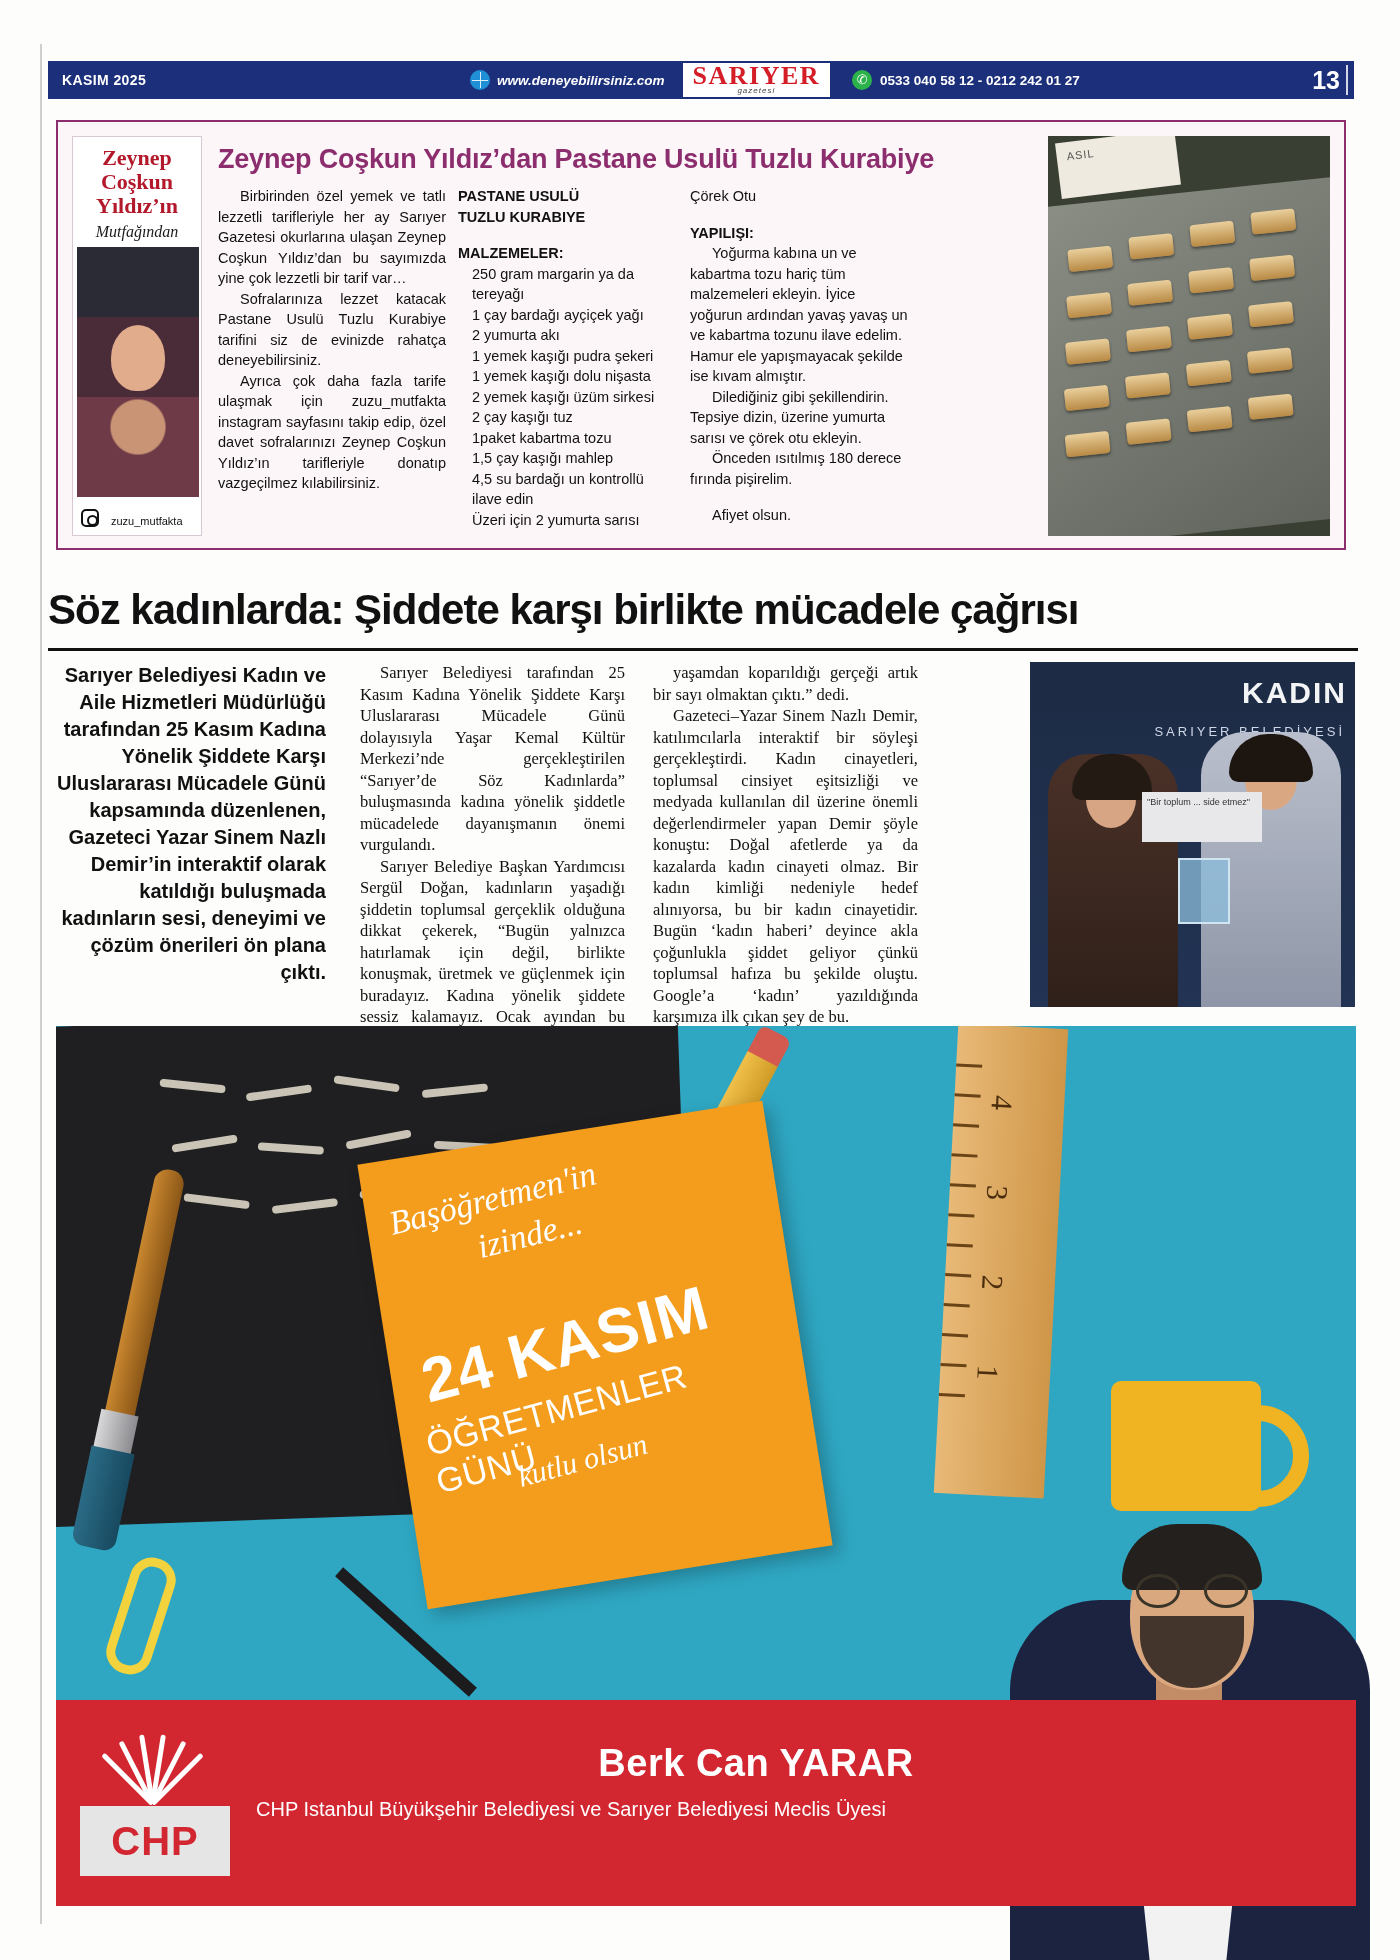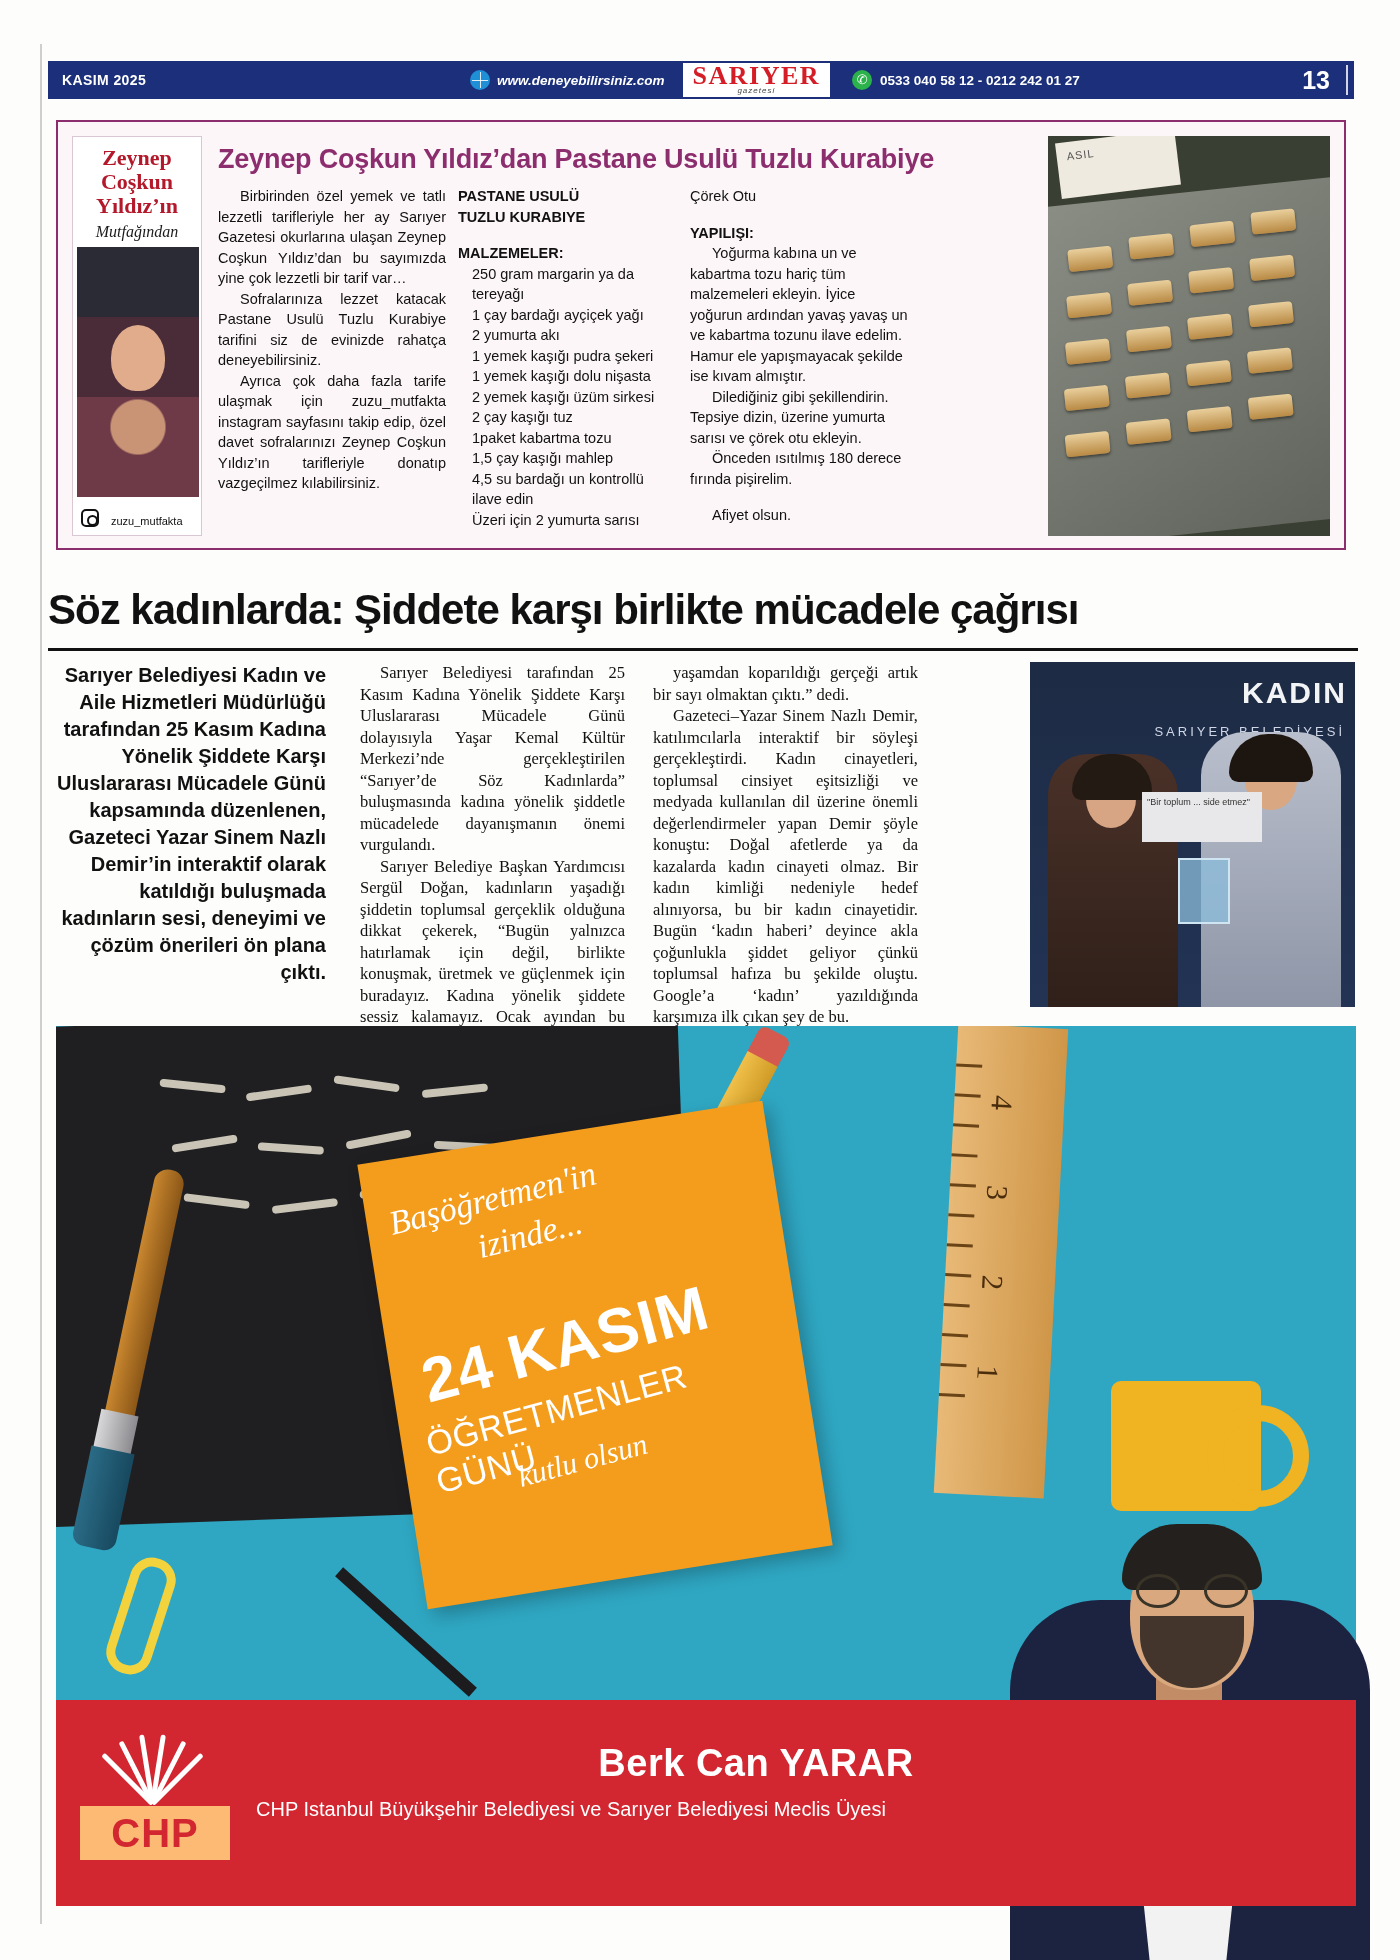--- a/index.html
+++ b/index.html
@@ -126,21 +126,21 @@
   }
   .page-number {
     position: absolute;
     right: 6px; top: 0;
     height: 38px;
     display: flex;
     align-items: center;
     color: #ffffff;
     font-size: 25px;
     font-weight: 700;
-    padding-right: 18px;
+    padding-right: 8px;
   }
   .page-number::after {
     content: "";
     position: absolute;
     right: 0; top: 4px;
     width: 2px; height: 30px;
     background: #ffffff;
     opacity: 0.8;
   }
 
@@ -747,22 +747,22 @@
     position: absolute;
     left: 56px; bottom: 0;
     width: 5px; height: 70px;
     background: #ffffff;
     transform-origin: 50% 100%;
     border-radius: 3px;
   }
   .chp-box {
     position: absolute;
     left: 4px; top: 92px;
-    width: 150px; height: 54px;
-    background: #fdba74;
+    width: 150px; height: 70px;
+    background: #e5e5e5;
     display: flex;
     align-items: center;
     justify-content: center;
     font-size: 40px;
     font-weight: 700;
     color: #d22630;
     letter-spacing: 1px;
   }
   .ad-name {
     position: absolute;

